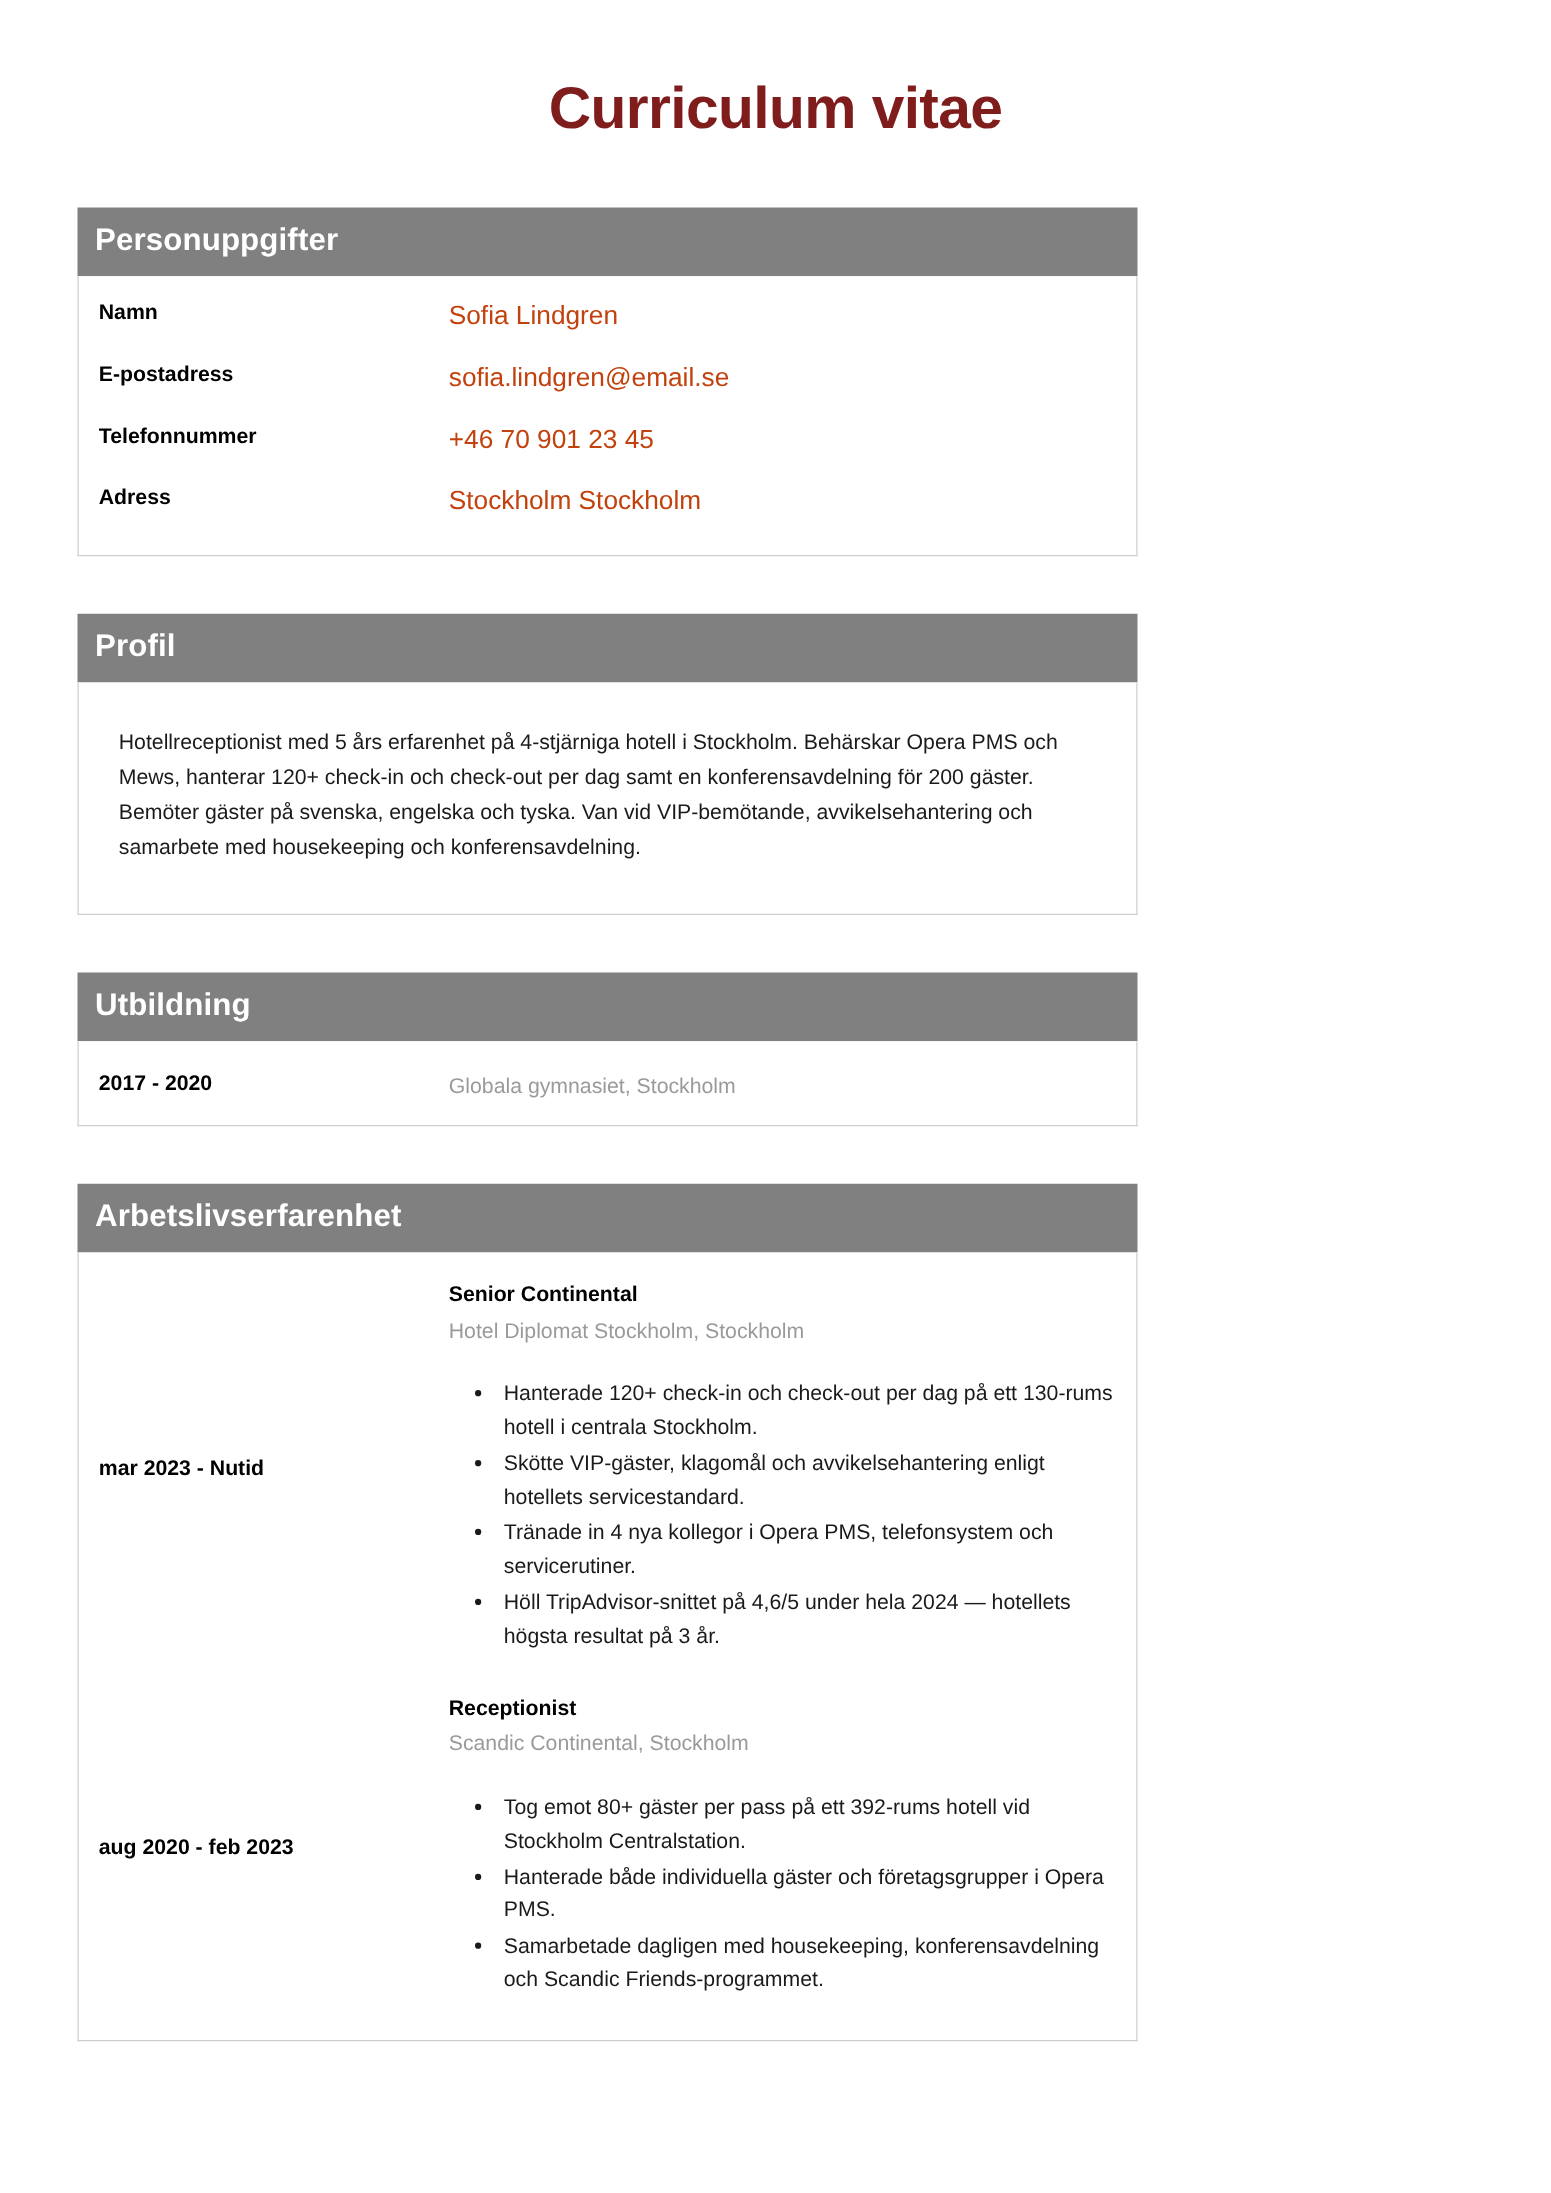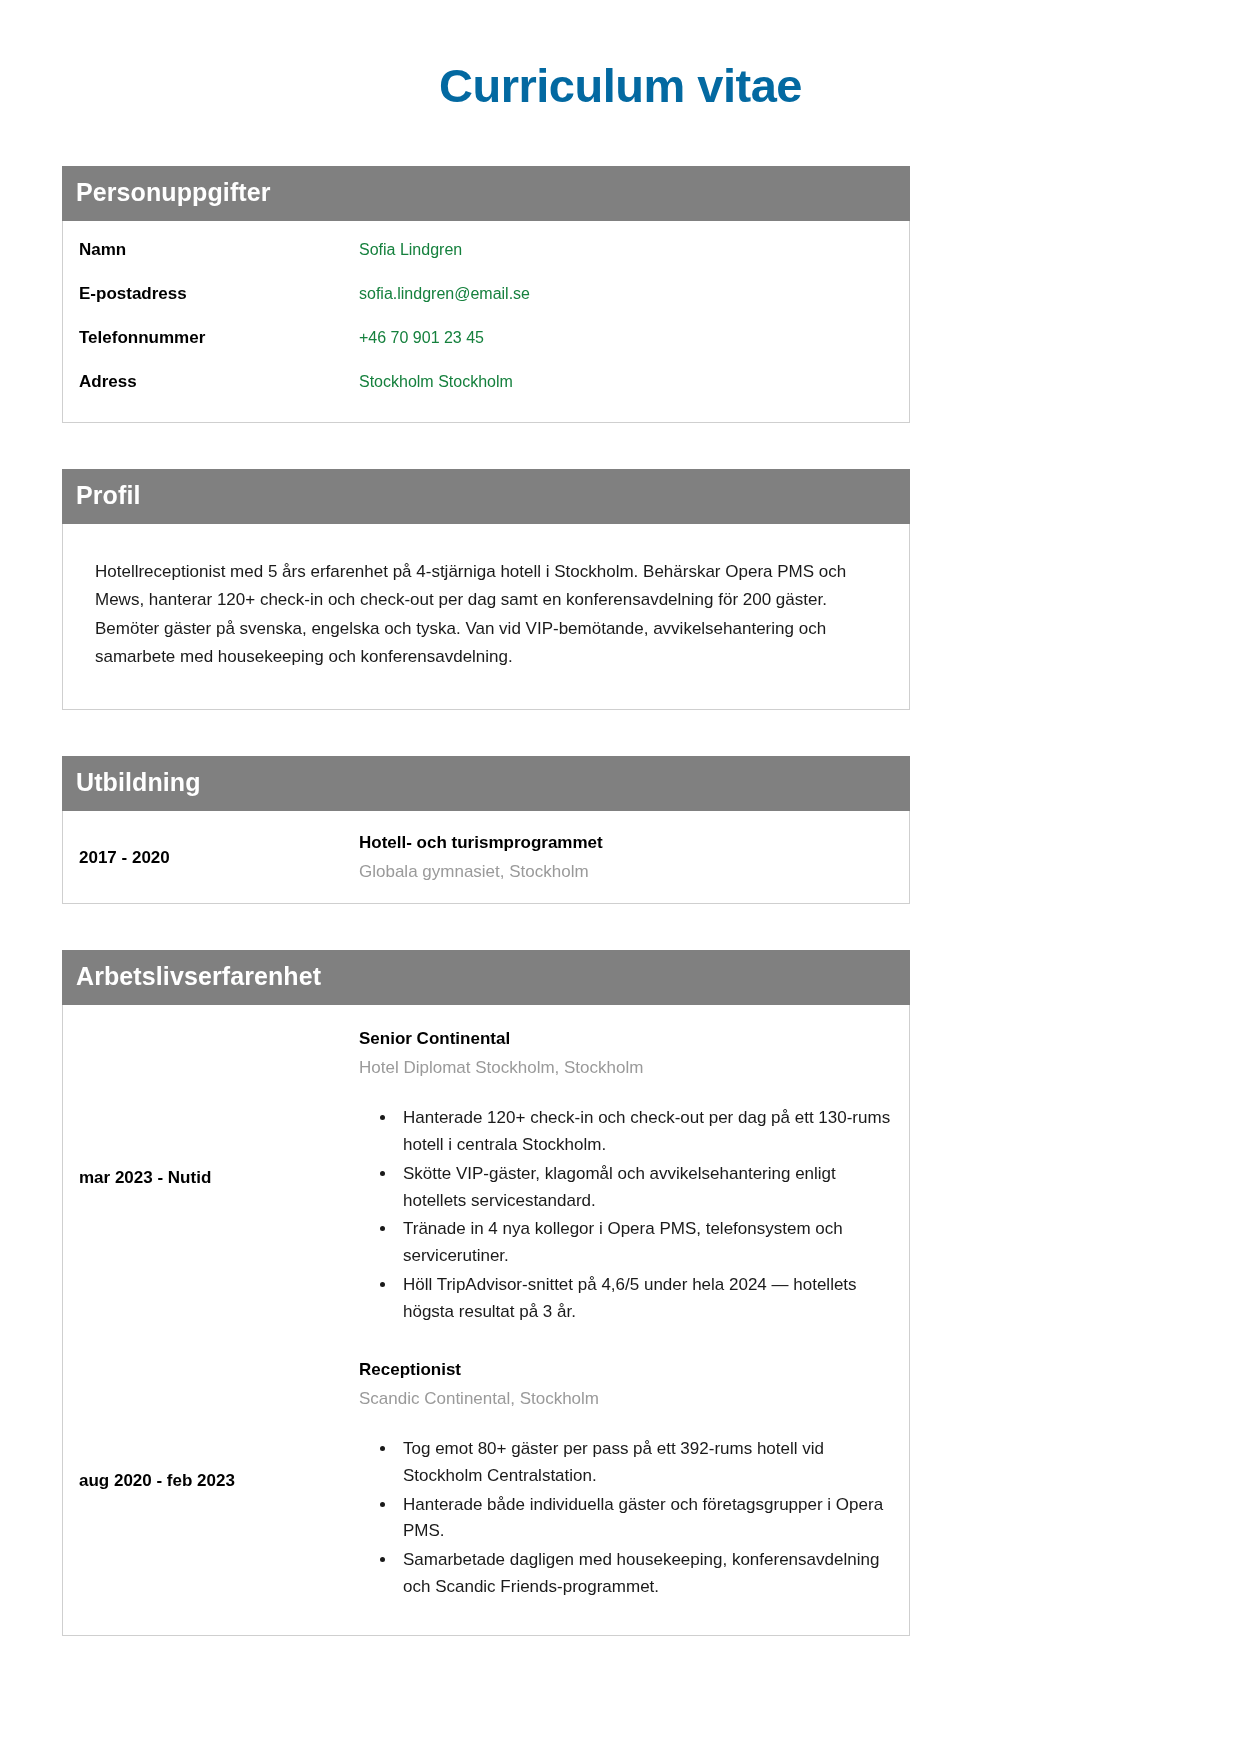--- a/index.html
+++ b/index.html
@@ -25,21 +25,21 @@
   }
   .doc-title {
     text-align: center;
     font-size: 47px;
     font-weight: bold;
     letter-spacing: -0.5px;
     margin: 0;
     padding-top: 58px;
     padding-bottom: 0;
     line-height: 1.2;
-    color: #0369a1;
+    color: #7f1d1d;
   }
 
   .section {
     margin: 0 62px;
     width: 848px;
     box-sizing: border-box;
   }
   .section-wrap {
     margin-top: 46px;
   }
@@ -73,23 +73,23 @@
   .pd-row:last-child { margin-bottom: 6px; }
   .pd-label {
     width: 280px;
     flex: 0 0 280px;
     font-size: 17px;
     font-weight: bold;
     color: #000000;
     line-height: 1.35;
   }
   .pd-value {
-    font-size: 16px;
+    font-size: 21px;
     font-weight: normal;
-    color: #15803d;
+    color: #c2410c;
     line-height: 1.35;
   }
 
   
   .profile-text {
     font-size: 17px;
     line-height: 1.66;
     color: #1a1a1a;
     margin: 16px;
     max-width: 960px;
@@ -191,21 +191,20 @@
   </div>
 
   <div class="section-wrap">
     <div class="section">
       <div class="section-header">Utbildning</div>
       <div class="section-body edu-body">
 
         <div class="entry">
           <div class="entry-period">2017 - 2020</div>
           <div class="entry-main">
-            <div class="entry-title">Hotell- och turismprogrammet</div>
             <div class="entry-org">Globala gymnasiet, Stockholm</div>
           </div>
         </div>
 
       </div>
     </div>
   </div>
 
   <div class="section-wrap">
     <div class="section">

